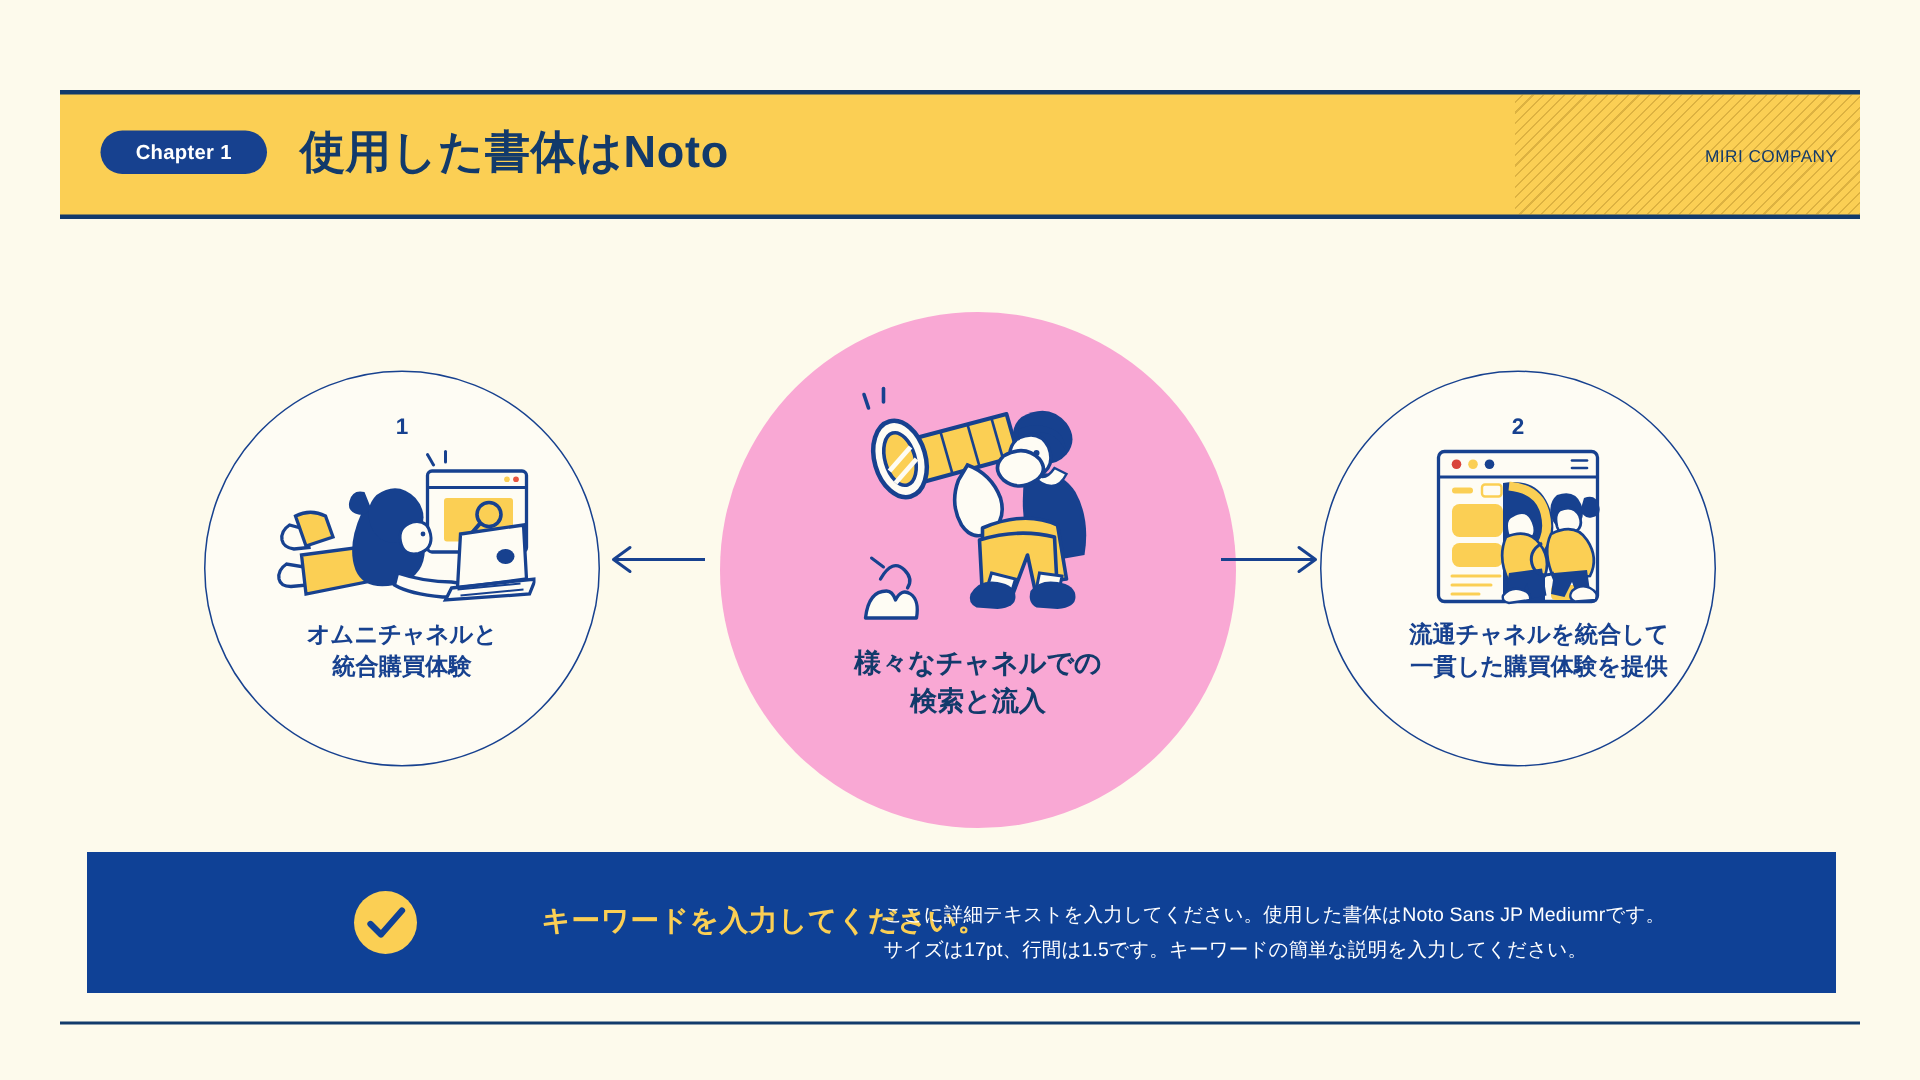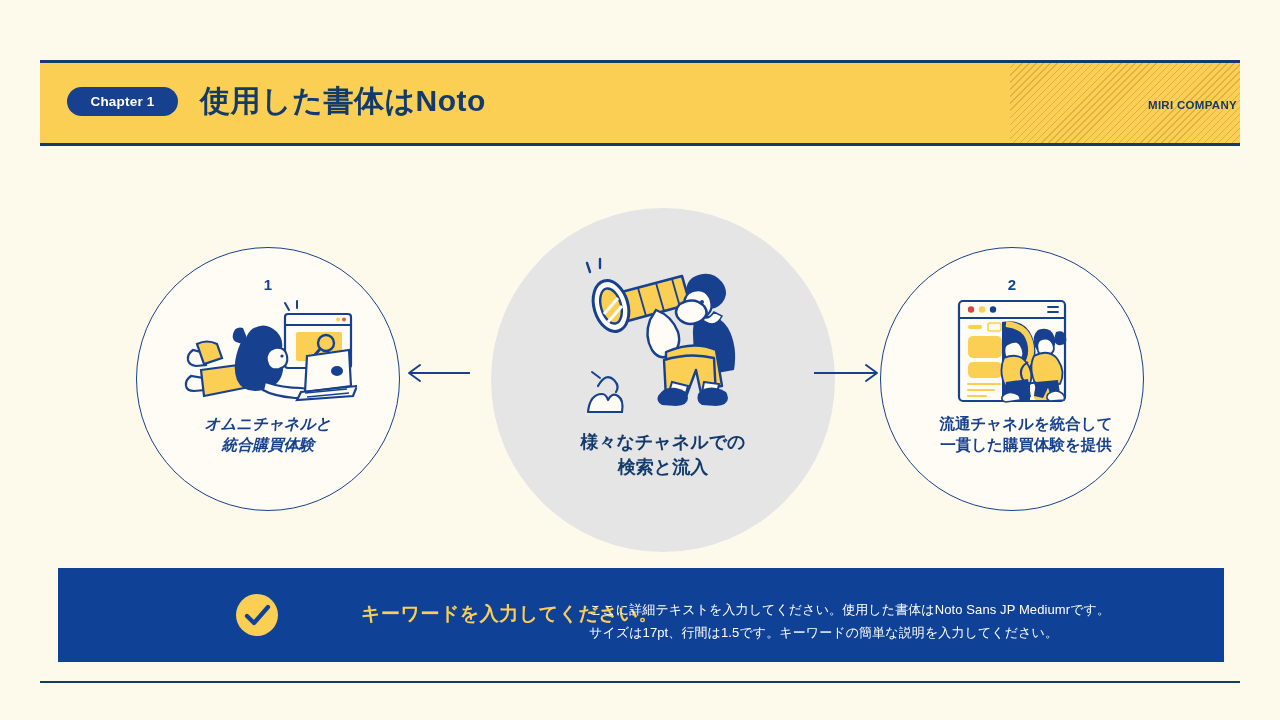--- a/index.html
+++ b/index.html
@@ -43,65 +43,65 @@
   }
   .header-title {
     position: absolute; left: 160px; top: 18px;
     font-size: 30px;
     font-weight: bold;
     color: #123A6B;
     letter-spacing: .5px;
     white-space: nowrap;
   }
   .company-name {
-    position: absolute; right: 3px; top: 36px;
+    position: absolute; right: 15px; top: 36px;
     font-size: 11.5px;
-    font-weight: bold;
+    font-weight: normal;
     color: #123A6B;
     letter-spacing: .3px;
   }
 
   
   .circle {
     position: absolute;
     border-radius: 50%;
     display: flex; flex-direction: column; align-items: center;
   }
   .circle-side {
     width: 264px; height: 264px;
     top: 247px;
     background: #FEFCF4;
     border: 1.6px solid #17418F;
   }
   .circle-left  { left: 136px; }
   .circle-right { left: 880px; }
   .circle-center {
-    left: 491px; top: 208px;
+    left: 480px; top: 208px;
     width: 344px; height: 344px;
-    background: #e5e5e5;
+    background: #f9a8d4;
     border: none;
   }
   .circle-num {
     margin-top: 29px;
     font-size: 15px;
     font-weight: bold;
     color: #17418F;
     line-height: 1;
   }
   .circle-art { display: block; }
   .circle-side .circle-art { margin-top: 6px; }
   .circle-label {
     text-align: center;
     font-size: 15.5px;
     font-weight: bold;
     color: #17418F;
     line-height: 1.35;
     white-space: pre-line;
   }
-  .circle-left .circle-label  { margin-top: 12px; font-style: italic; }
+  .circle-left .circle-label  { margin-top: 12px; }
   .circle-right .circle-label { margin-top: 10px; margin-left: 28px; }
   .circle-center .circle-label {
     margin-top: 14px;
     font-size: 18px;
     color: #123A6B;
     line-height: 1.4;
   }
   .circle-center .circle-art { margin-top: 48px; }
 
   

